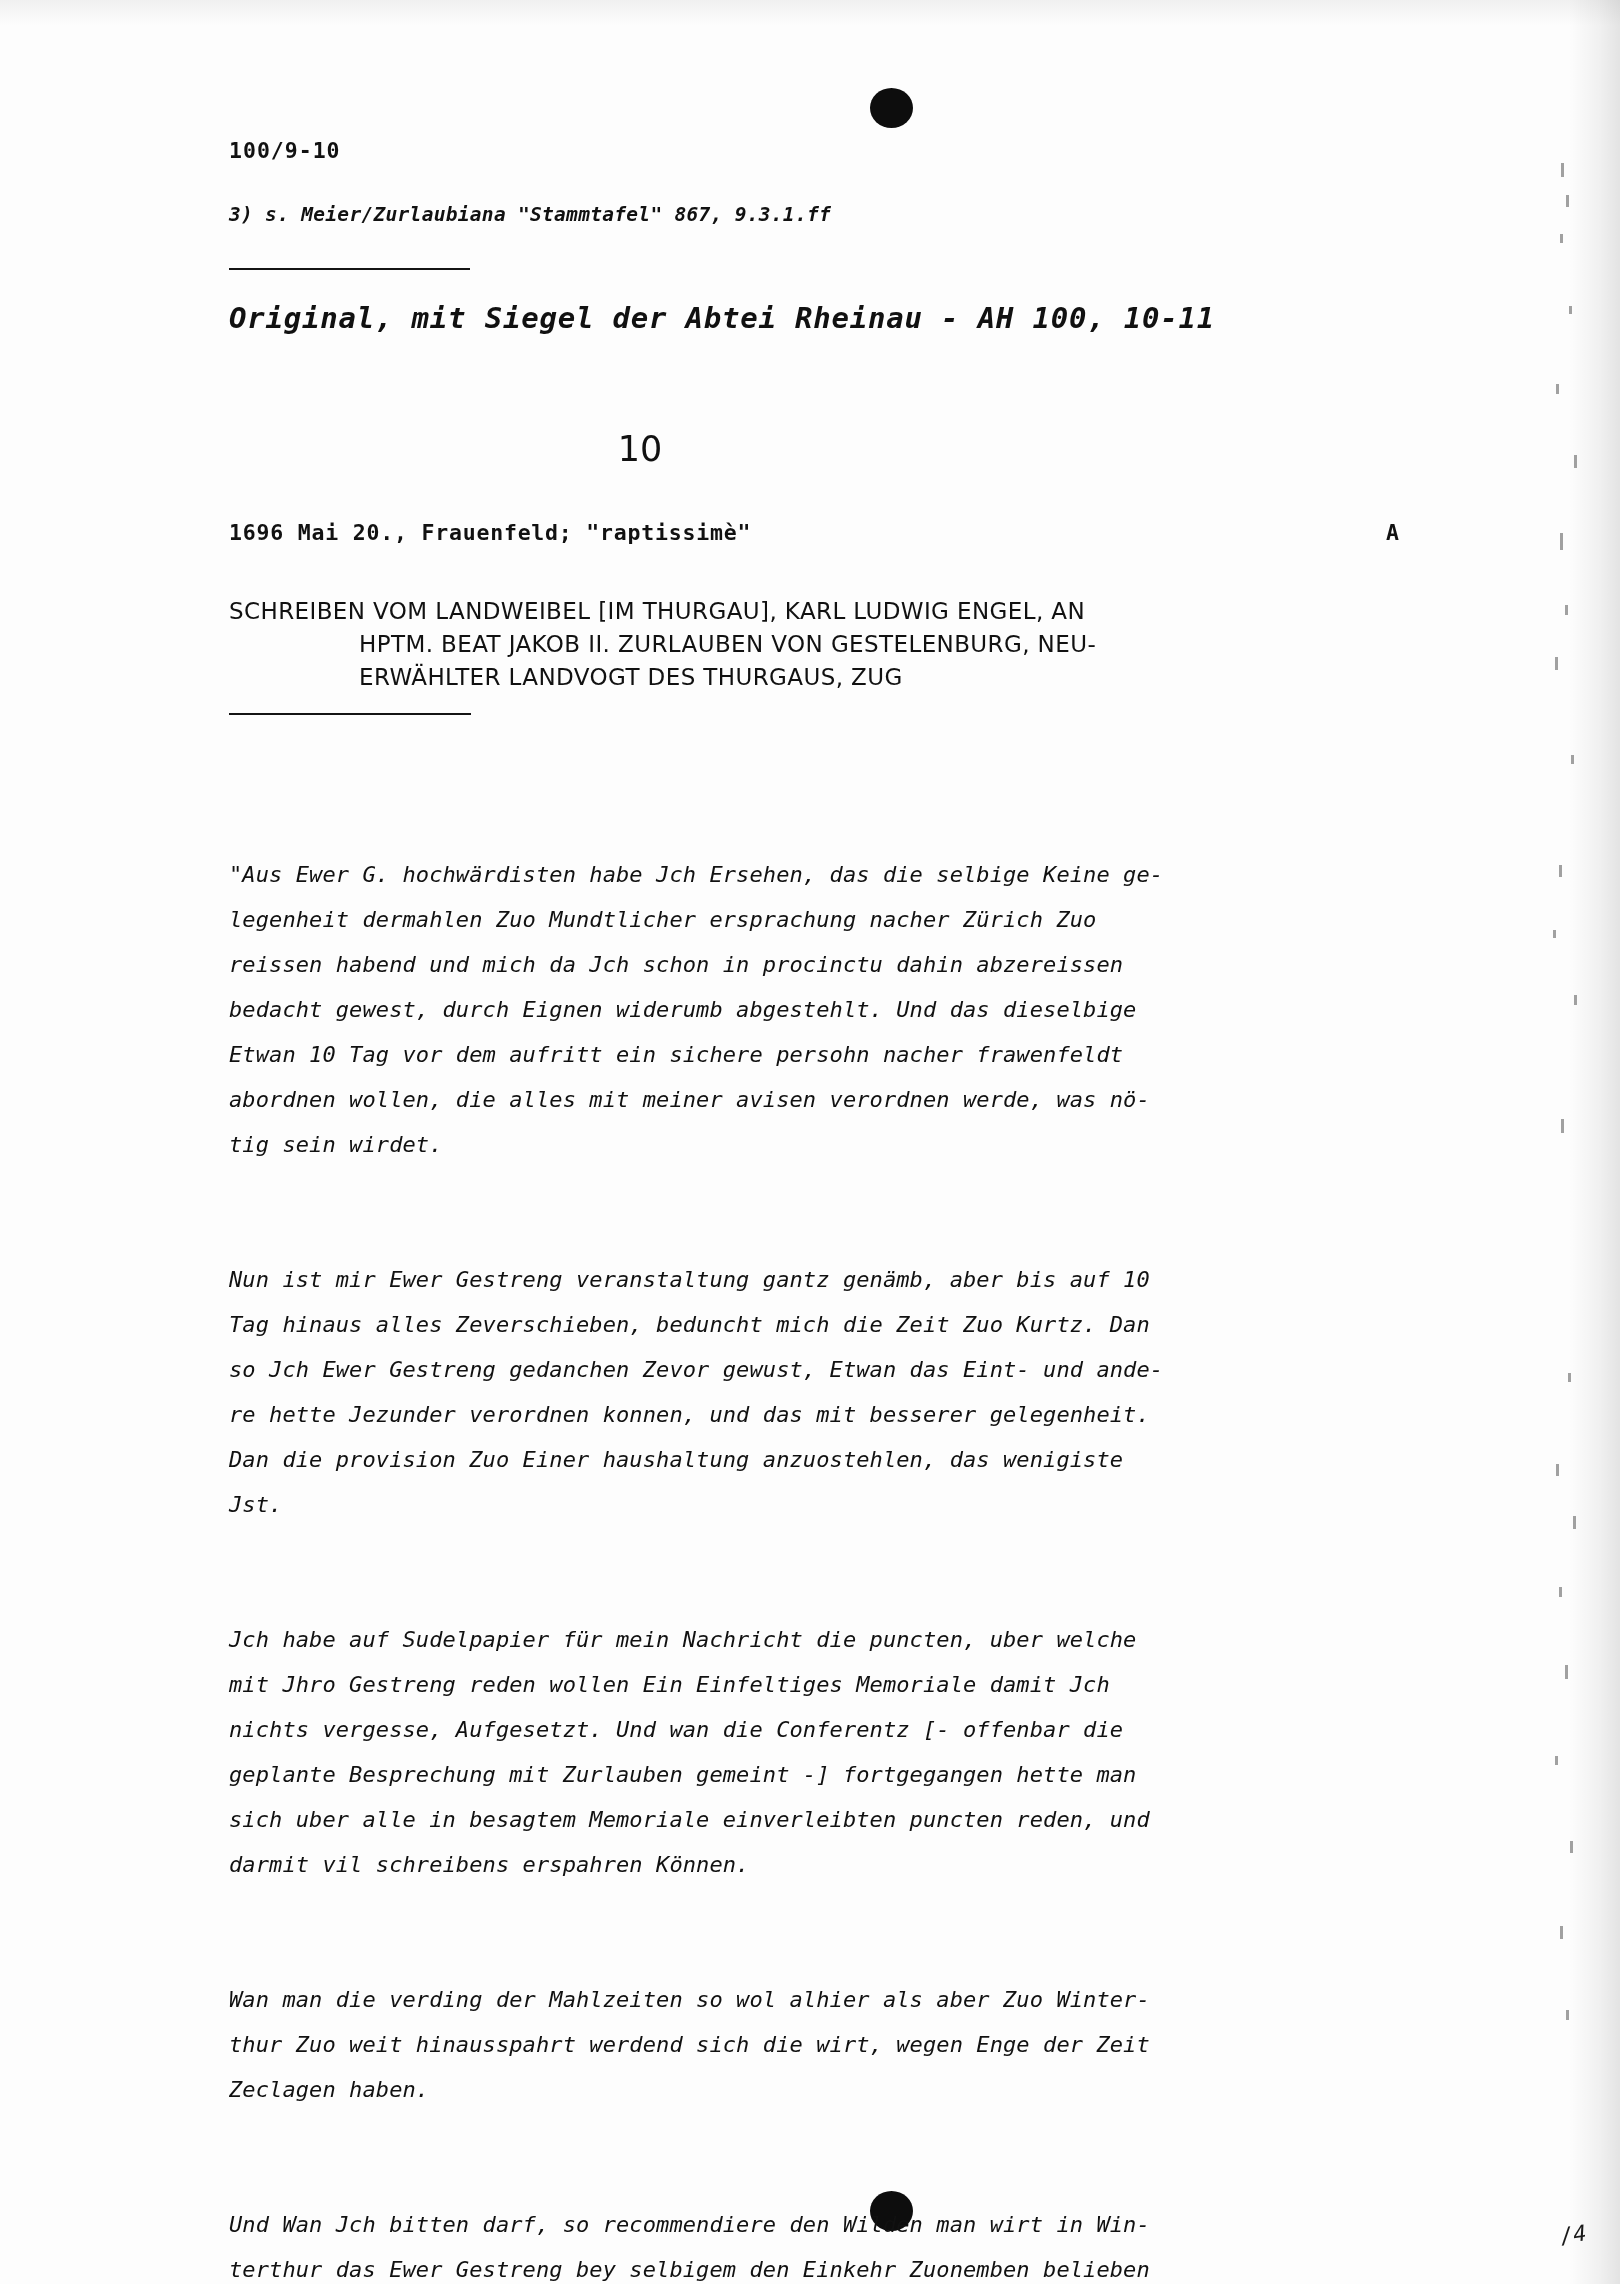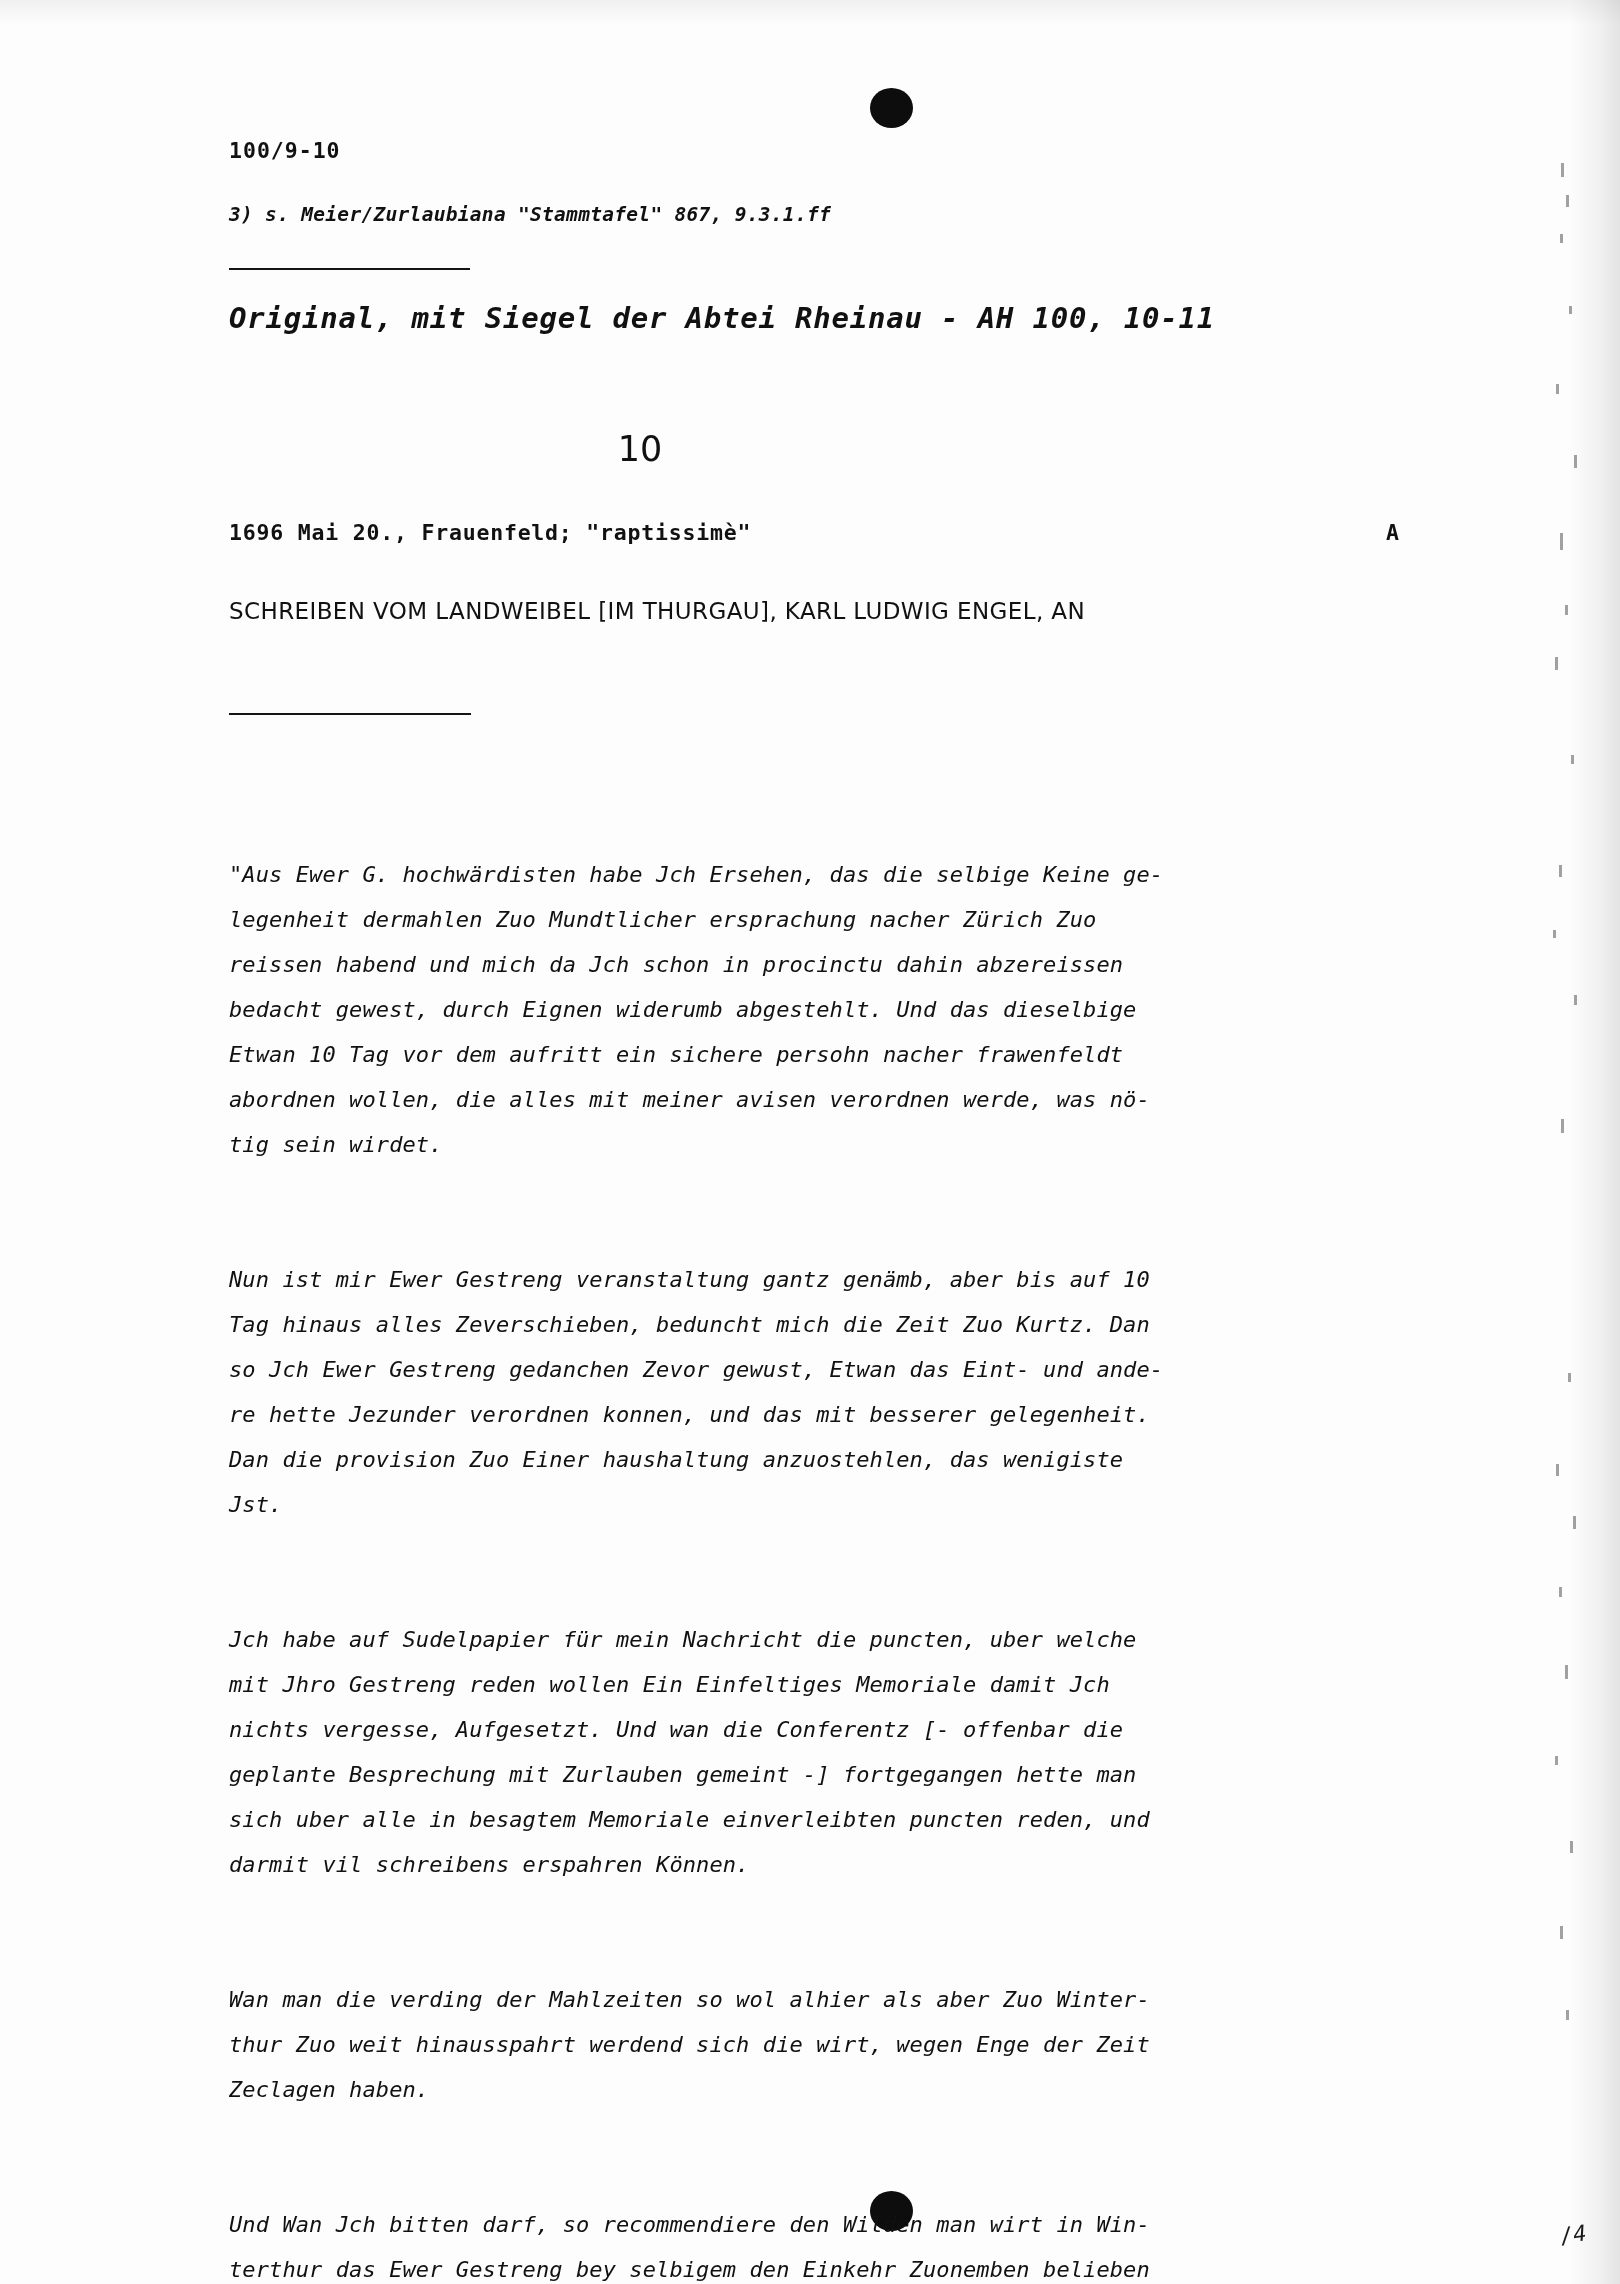--- a/index.html
+++ b/index.html
@@ -194,20 +194,22 @@
 
   <div class="origin-line">Original, mit Siegel der Abtei Rheinau  -  AH 100, 10-11</div>
 
   <div class="doc-number">10</div>
 
   <div class="dateline">1696 Mai 20., Frauenfeld; "raptissimè"</div>
   <div class="dateline-mark">A</div>
 
   <div class="regest">
     <span class="l1">SCHREIBEN VOM LANDWEIBEL [IM THURGAU], KARL LUDWIG ENGEL, AN</span>
+    <span class="l2">HPTM. BEAT JAKOB II. ZURLAUBEN VON GESTELENBURG, NEU-</span>
+    <span class="l3">ERWÄHLTER LANDVOGT DES THURGAUS, ZUG</span>
   </div>
 
   <div class="rule rule-2"></div>
 
   <div class="body-text">
     <p class="para">"Aus Ewer G. hochwärdisten habe Jch Ersehen, das die selbige Keine ge-
 legenheit dermahlen Zuo Mundtlicher ersprachung nacher Zürich Zuo
 reissen habend und mich da Jch schon in procinctu dahin abzereissen
 bedacht gewest, durch Eignen widerumb abgestehlt. Und das dieselbige
 Etwan 10 Tag vor dem aufritt ein sichere persohn nacher frawenfeldt

